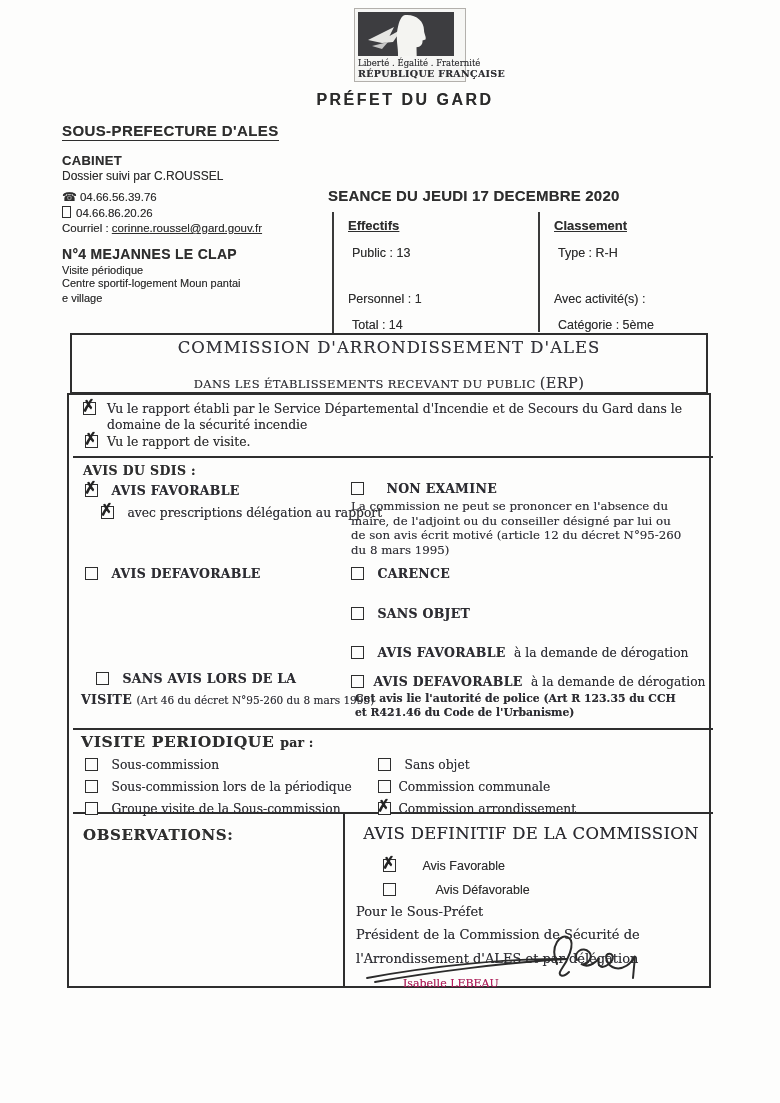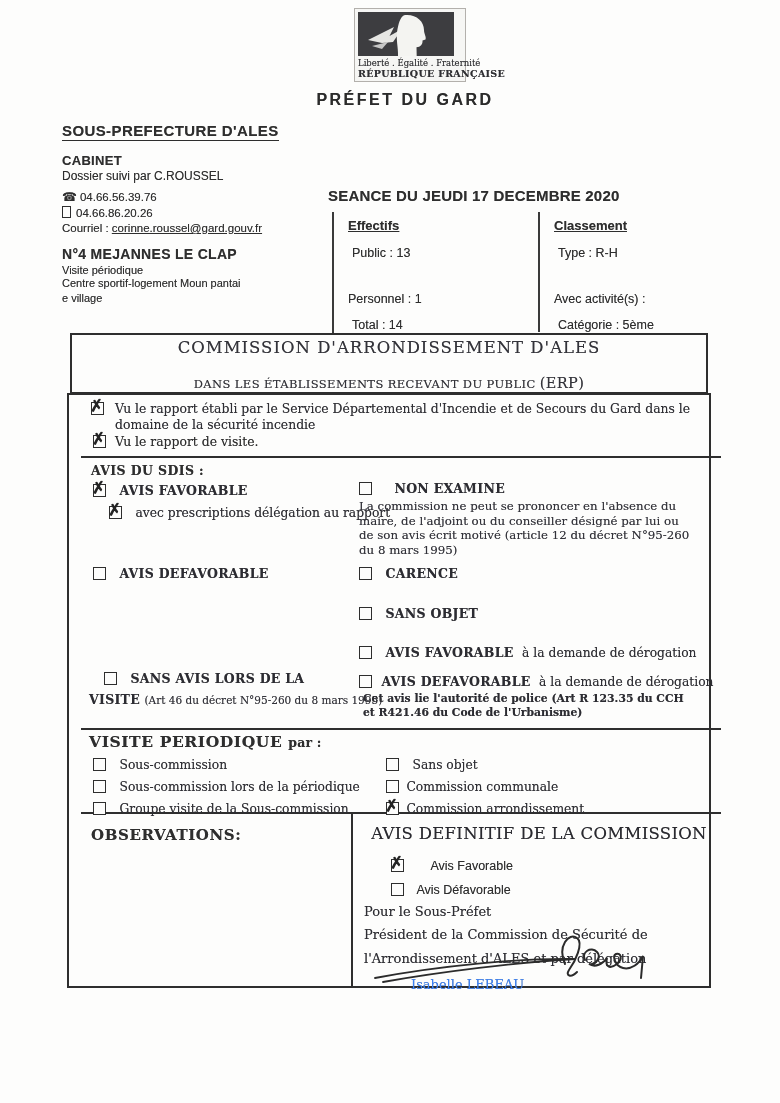--- a/index.html
+++ b/index.html
@@ -42,21 +42,21 @@
 
   
   .title-box{left:70px;top:333px;width:634px;height:57px;border:2px solid #2e2e2e;background:#fdfdfc;}
   .tb1{position:absolute;top:3px;left:0;width:100%;text-align:center;font-family:"DejaVu Serif",serif;font-size:16.5px;letter-spacing:1px;color:#33333a;}
   .tb2{position:absolute;top:26px;left:0;width:100%;text-align:center;font-family:"DejaVu Serif",serif;font-size:10.5px;letter-spacing:.4px;color:#3a3a40;}
   .tb3{position:absolute;top:40px;left:0;width:100%;text-align:center;font-family:"DejaVu Serif",serif;font-size:11.5px;letter-spacing:.4px;color:#33333a;}
   .tb3 .erp{font-size:14.5px;}
 
   
   .main-box{left:67px;top:393px;width:640px;height:591px;border:2px solid #2e2e2e;background:#fdfdfc;}
-  .sec{position:absolute;left:12px;width:100%;}
+  .sec{position:absolute;left:4px;width:100%;}
   .sec-vu{top:0;height:61px;border-bottom:2px solid #2e2e2e;}
   .sec-avis{top:63px;height:270px;border-bottom:2px solid #2e2e2e;}
   .sec-visite{top:335px;height:82px;border-bottom:2px solid #2e2e2e;}
   .sec-bottom{top:419px;height:172px;}
 
   
   .chk{position:relative;display:inline-block;width:11px;height:11px;border:1.7px solid #2e2e2e;background:#fdfdfc;vertical-align:-2px;flex:none;}
   .chk.checked::after{content:"✗";position:absolute;left:-2px;top:-7px;font-size:16px;font-weight:bold;color:#242424;transform:rotate(-6deg);}
   .chk-line{position:absolute;white-space:nowrap;}
   .chk-line .lab{margin-left:9px;}
@@ -69,21 +69,21 @@
   .note-sm{font-family:"DejaVu Serif",serif;font-size:10.5px;color:#32323a;}
   .note-bold{position:absolute;font-family:"DejaVu Serif",serif;font-weight:bold;font-size:10.8px;line-height:14px;color:#2c2c32;}
 
   .vp-title{position:absolute;left:8px;top:2px;font-family:"DejaVu Serif",serif;font-weight:bold;font-size:15.5px;letter-spacing:.6px;}
   .vp-par{font-size:12.5px;letter-spacing:.2px;}
 
   .obs-divider{position:absolute;left:270px;top:0;height:100%;border-left:2px solid #2e2e2e;}
   .obs-label{position:absolute;left:10px;top:12px;font-family:"DejaVu Serif",serif;font-weight:bold;font-size:15px;letter-spacing:.6px;}
   .final-title{position:absolute;left:283px;top:10px;width:350px;text-align:center;font-family:"DejaVu Serif",serif;font-weight:normal;font-size:16.5px;letter-spacing:.3px;color:#2a2a30;}
   .final-l1{position:absolute;left:283px;font-family:"DejaVu Serif",serif;font-size:13px;color:#2e2e34;}
-  .sig-name{position:absolute;left:330px;top:163px;font-family:"DejaVu Serif",serif;font-size:13px;color:#3b82f6;}
+  .sig-name{position:absolute;left:330px;top:163px;font-family:"DejaVu Serif",serif;font-size:11px;color:#be185d;}
   .sig-svg{position:absolute;left:288px;top:112px;}
 </style>
 </head>
 <body>
 
 <div class="page">
 
   <div class="abs logo-box">
     <svg class="logo-art" width="96" height="44" viewBox="0 0 96 44">
       <rect x="0" y="0" width="96" height="44" fill="#3d3d40"></rect>
@@ -225,21 +225,21 @@
       <div class="obs-label scan">OBSERVATIONS:</div>
 
       <div class="final-title scan">AVIS DEFINITIF DE LA COMMISSION</div>
 
       <div class="chk-line" style="left:310px;top:42px;">
         <span class="chk checked"></span>
         <span class="lab scan" style="margin-left:22px;font-size:12.5px;">Avis Favorable</span>
       </div>
       <div class="chk-line" style="left:310px;top:66px;">
         <span class="chk"></span>
-        <span class="lab scan" style="margin-left:8px;font-size:12.5px;">Avis Défavorable</span>
+        <span class="lab scan" style="margin-left:35px;font-size:12.5px;">Avis Défavorable</span>
       </div>
 
       <div class="final-l1 scan" style="top:90px;">Pour le Sous-Préfet</div>
       <div class="final-l1 scan" style="top:113px;">Président de la Commission de Sécurité de</div>
       <div class="final-l1 scan" style="top:137px;">l'Arrondissement d'ALES et par délégation</div>
 
       <svg class="sig-svg" width="300" height="66" viewBox="0 0 300 66">
         <path d="M6 52 C 70 40, 150 32, 206 33 C 150 36, 70 46, 14 56" fill="none" stroke="#2b2b2b" stroke-width="1.8" stroke-linecap="round"></path>
         <path d="M196 38 C 188 20, 200 6, 208 12 C 215 17, 206 36, 200 44 C 196 50, 202 52, 208 46" fill="none" stroke="#2b2b2b" stroke-width="2" stroke-linecap="round"></path>
         <path d="M216 34 C 212 26, 222 20, 228 26 C 233 31, 226 40, 220 38 C 226 42, 234 38, 238 32 C 236 40, 240 44, 248 38 C 254 33, 252 26, 247 28 C 243 30, 246 40, 254 42 C 262 44, 270 38, 274 30 L 272 52" fill="none" stroke="#2b2b2b" stroke-width="2" stroke-linecap="round"></path>

